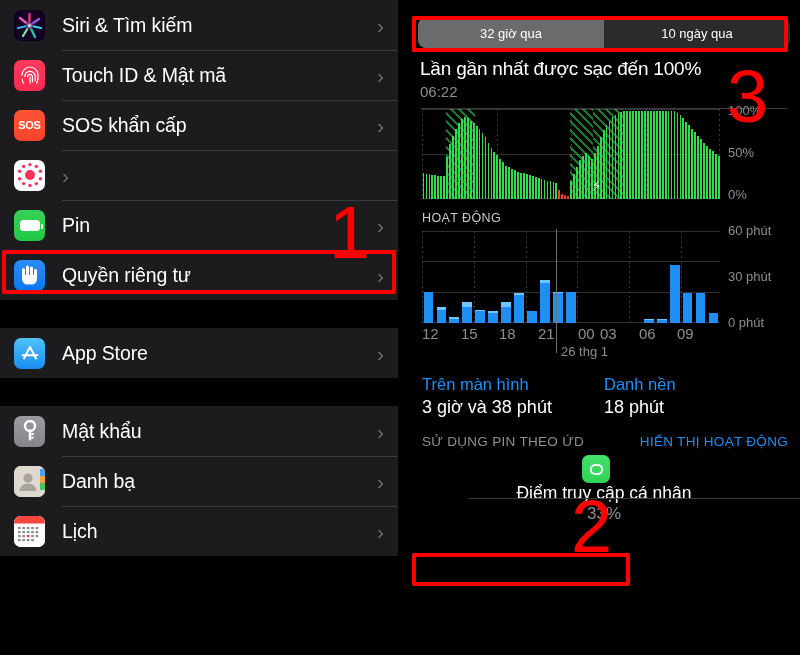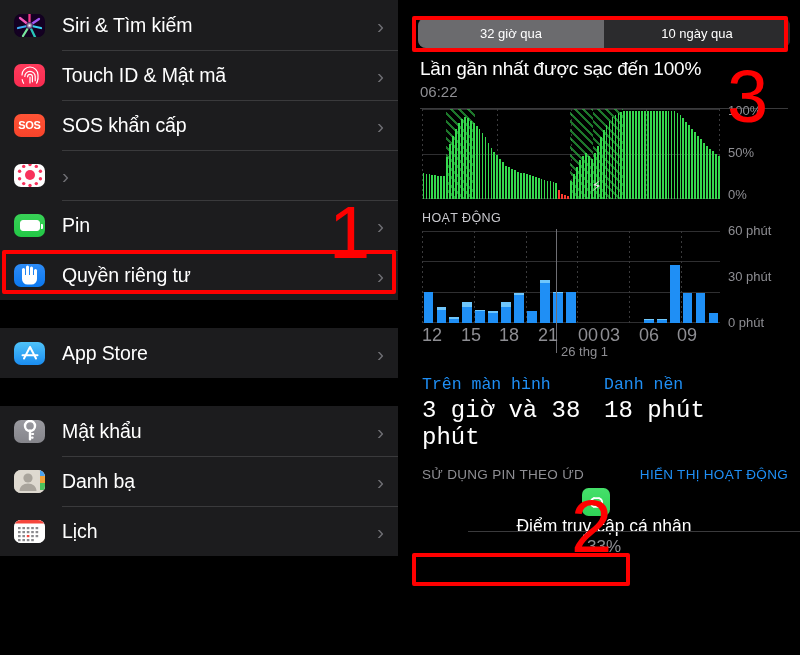--- a/index.html
+++ b/index.html
@@ -21,21 +21,21 @@
   .row {
     display: flex; align-items: center;
     height: 50px; padding-left: 14px; padding-right: 12px;
     background: #1c1c1e; position: relative;
   }
   .row + .row::before {
     content: ""; position: absolute; left: 62px; right: 0; top: 0;
     height: 1px; background: #3a3a3c;
   }
   .row-icon {
-    width: 31px; height: 23px; border-radius: 7px; flex: 0 0 31px;
+    width: 31px; height: 31px; border-radius: 7px; flex: 0 0 31px;
     margin-right: 17px; position: relative; overflow: hidden;
     display: flex; align-items: center; justify-content: center;
   }
   .row-label {
     flex: 1; color: #ffffff; font-size: 19.5px; letter-spacing: -0.1px;
     white-space: nowrap;
   }
   .chev {
     flex: 0 0 auto; color: #6e6e73; font-size: 21px; line-height: 1;
     font-weight: 400; padding-right: 2px;
@@ -117,28 +117,28 @@
   .act-plot { position:absolute; left:0; top:0; width:298px; height:92px; }
   .act-bars { position:absolute; left:0; bottom:0; width:100%; height:100%;
               display:flex; align-items:flex-end; }
   .act-slot { flex:1 1 0; display:flex; align-items:flex-end; justify-content:center; height:100%; }
   .act-bar { width:76%; display:flex; flex-direction:column; justify-content:flex-end; }
   .act-fg { background:#1f8ff5; }
   .act-bg { background:#6fc6fb; }
   .day-div { position:absolute; top:-2px; bottom:-30px; width:1px; background:#6e6e73; }
   .act-axis { position:absolute; left:306px; top:-8px; width:80px; height:104px; }
   .tick-row { position:relative; height:18px; margin:2px 0 0 14px; width:298px; }
-  .tick { position:absolute; color:#8e8e93; font-size:18px; }
+  .tick { position:absolute; color:#8e8e93; font-size:15px; }
   .daylabel { position:absolute; color:#8e8e93; font-size:13px; }
 
   
-  .usage { display:flex; padding: 14px 14px 0 14px; font-family: Liberation Mono, monospace; }
+  .usage { display:flex; padding: 14px 14px 0 14px; }
   .usage-col { width: 182px; }
   .usage-lbl { color:#1f8ff5; font-size:16.5px; }
-  .usage-val { color:#fff; font-size:24px; margin-top:3px; }
+  .usage-val { color:#fff; font-size:18px; margin-top:3px; }
 
   .sec-head-row {
     display:flex; align-items:center; justify-content:space-between;
     padding: 16px 12px 6px 14px;
   }
   .sec-head { color:#8e8e93; font-size:13.5px; letter-spacing:0.3px; }
   .sec-link { color:#1f8ff5; font-size:13.5px; letter-spacing:0.3px; }
 
   .app-row {
     display:flex; align-items:center; height:44px;

